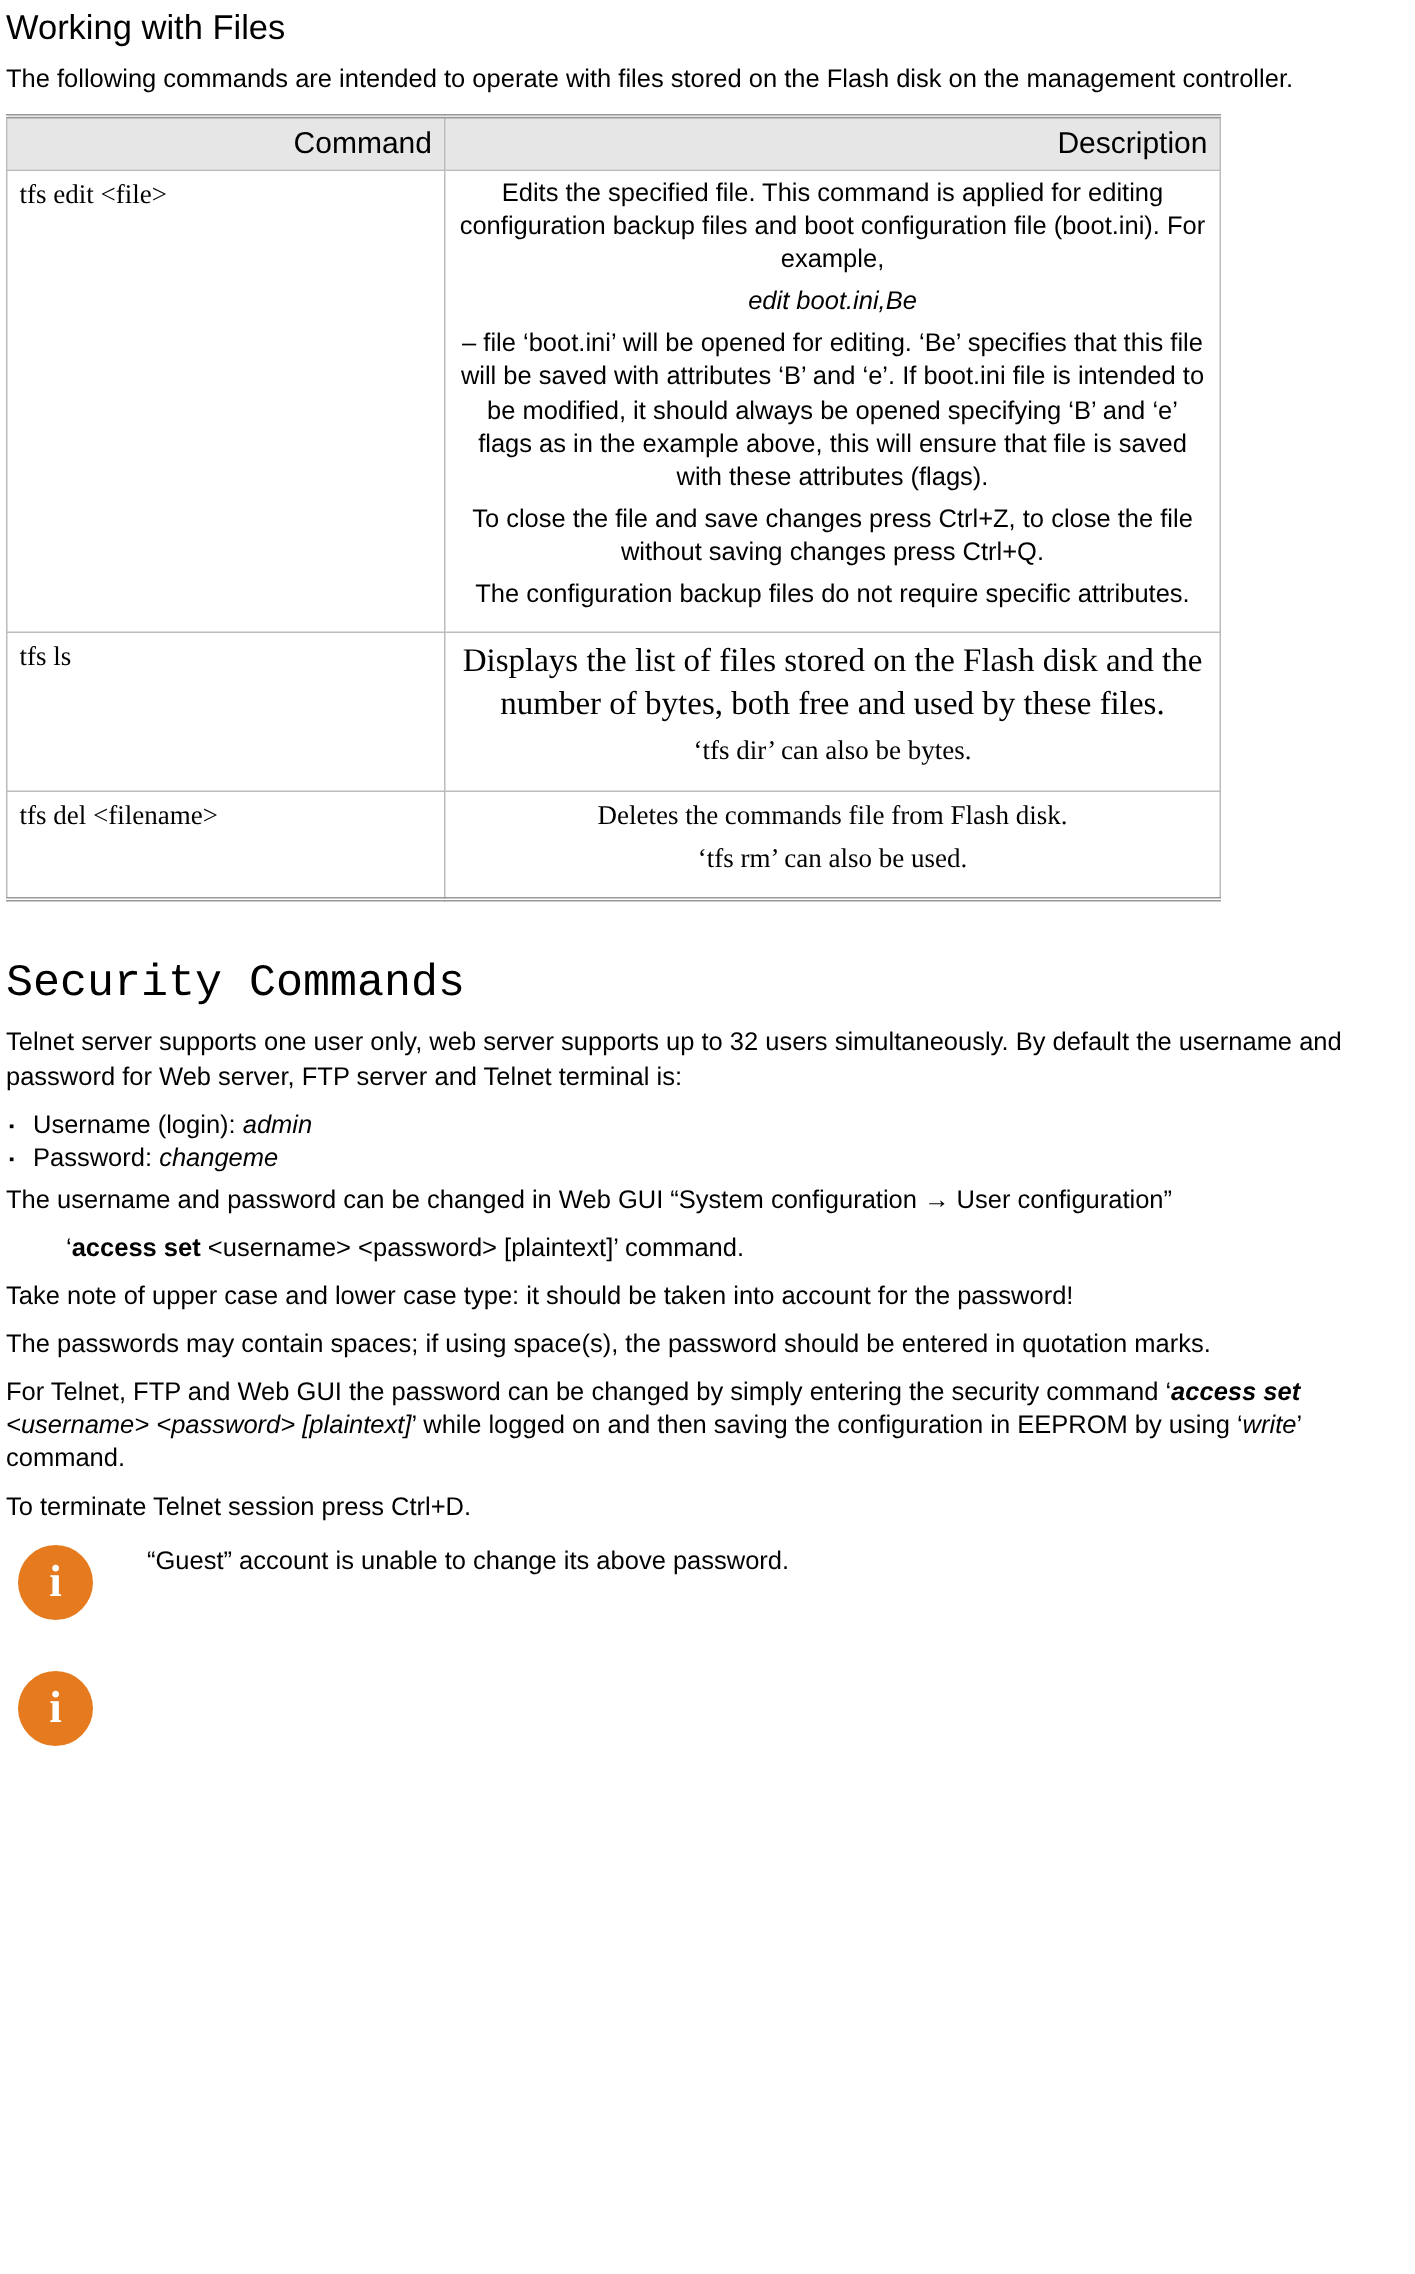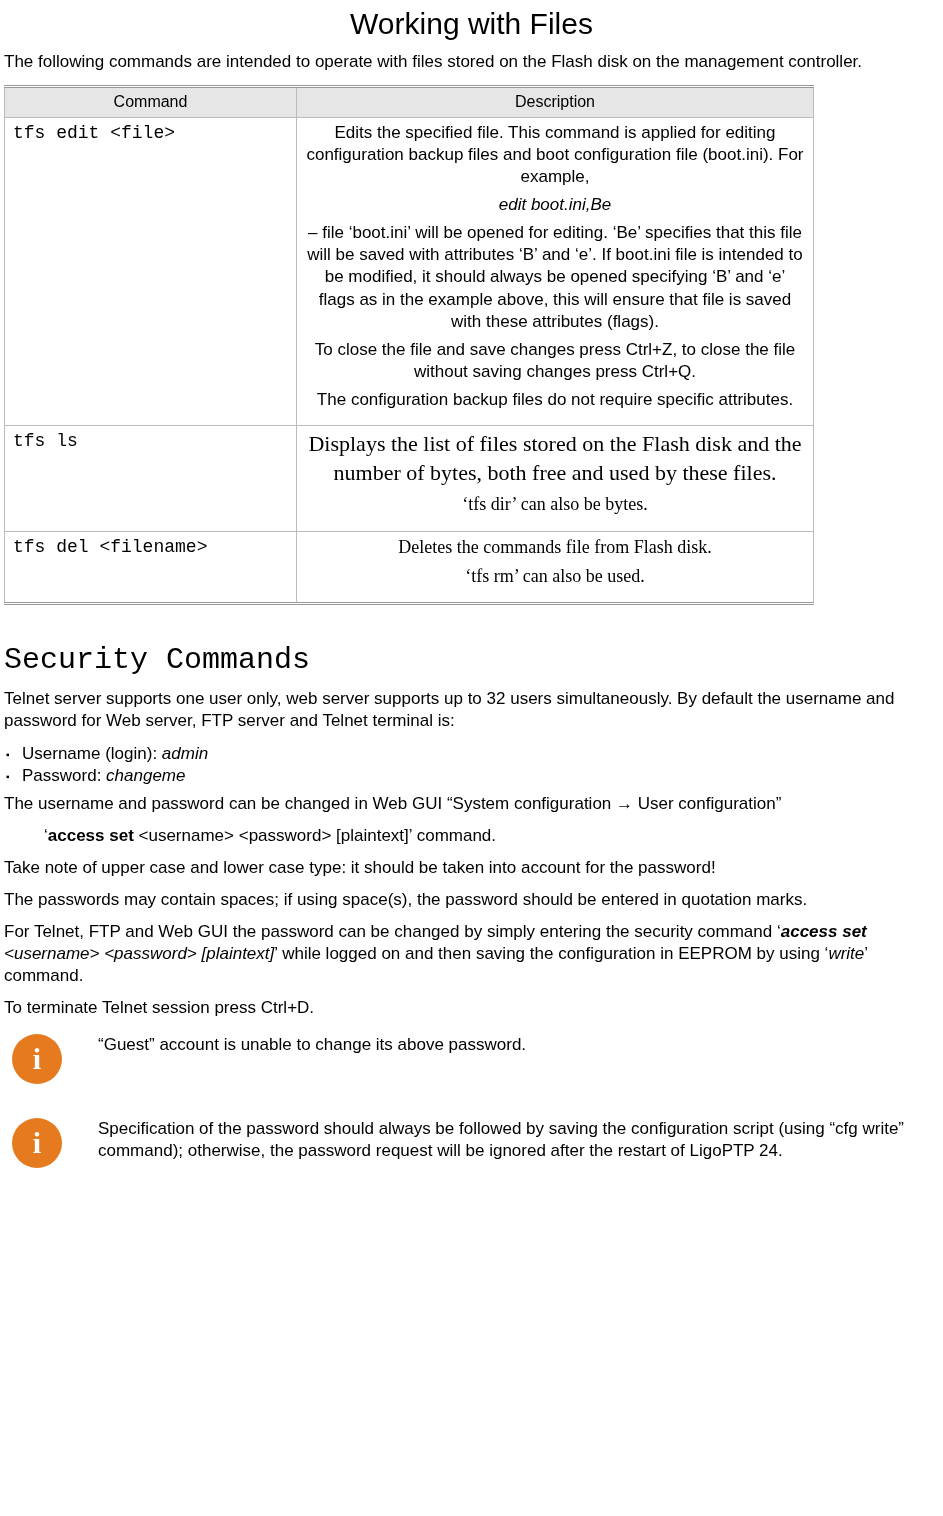--- a/index.html
+++ b/index.html
@@ -6,59 +6,58 @@
     font-family: Arial, Helvetica, sans-serif;
     font-size: 17px;
     color: #000;
     margin: 0;
     padding: 0 4px;
     width: 935px;
     line-height: 1.3;
   }
   h1.section {
     font-family: Arial, Helvetica, sans-serif;
-    font-size: 30px;
+    font-size: 23px;
     font-weight: normal;
     margin: 4px 0 8px 0;
-    text-align: center;
   }
   h1.section2 {
     font-family: Liberation Mono, monospace;
     font-size: 30px;
     font-weight: normal;
     margin: 36px 0 8px 0;
   }
   p { margin: 6px 0 10px 0; }
   .intro { margin-bottom: 12px; }
   table.cmd {
     border-collapse: collapse;
     width: 810px;
     border-top: 3px double #999;
     border-bottom: 3px double #999;
     margin-bottom: 4px;
   }
   table.cmd th {
     background: #e6e6e6;
     font-family: Arial, Helvetica, sans-serif;
-    font-size: 16px;
+    font-size: 20px;
     font-weight: normal;
-    text-align: center;
+    text-align: right;
     padding: 4px 8px;
     border: 1px solid #bbb;
   }
   table.cmd td {
     vertical-align: top;
     padding: 4px 8px 8px 8px;
     border-left: 1px solid #bbb;
     border-right: 1px solid #bbb;
     border-bottom: 1px solid #bbb;
   }
   table.cmd td.cmdcell {
     width: 275px;
-    font-family: Liberation Mono, monospace;
+    font-family: Liberation Serif, serif;
     font-size: 18px;
   }
   table.cmd td.desccell {
     font-family: Arial, Helvetica, sans-serif;
     font-size: 17px;
   }
   .serif {
     font-family: Georgia, 'Times New Roman', serif;
     font-size: 18px;
   }
@@ -173,14 +172,13 @@
   <div class="info-icon-wrap">
     <div class="info-icon">i</div>
   </div>
   <div class="info-text">“Guest” account is unable to change its above password.</div>
 </div>
 
 <div class="info-block">
   <div class="info-icon-wrap">
     <div class="info-icon">i</div>
   </div>
-  <div class="info-text">Specification of the password should always be followed by saving the configuration script (using “cfg write” command); otherwise, the password request will be ignored after the restart of LigoPTP 24.</div>
 </div>
 
 </body></html>

